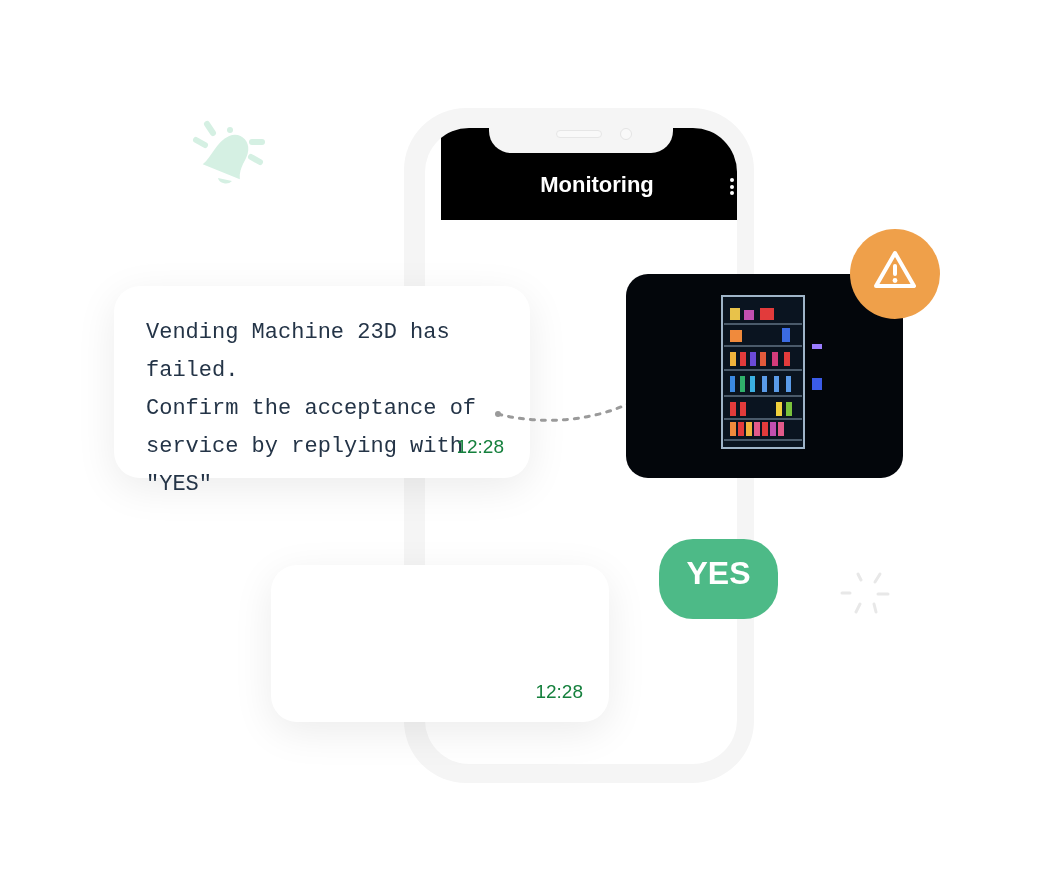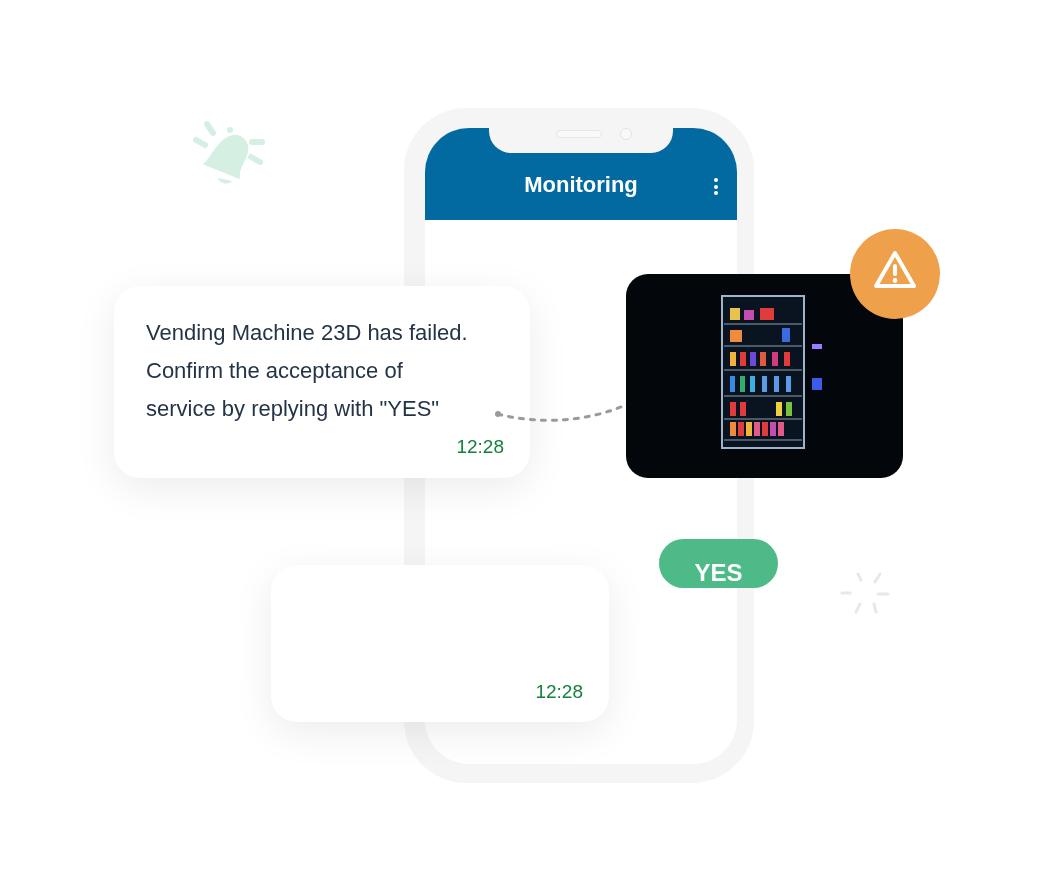--- a/index.html
+++ b/index.html
@@ -1,37 +1,37 @@
 <!DOCTYPE html>
 <html><head>
 <meta charset="utf-8">
 <style>
   html,body{margin:0;padding:0;background:#fff;}
   body{width:1060px;height:890px;position:relative;overflow:hidden;font-family:"Liberation Sans","DejaVu Sans",sans-serif;}
   .phone{position:absolute;left:404px;top:108px;width:350px;height:675px;background:#f5f5f5;border-radius:62px;}
   .screen{position:absolute;left:21px;top:20px;width:312px;height:636px;background:#fff;border-radius:44px;overflow:hidden;}
-  .header{position:absolute;left:0;top:0;width:312px;height:92px;background:#0369a1;}
+  .header{position:absolute;left:16px;top:0;width:312px;height:92px;background:#000000;}
   .notch{position:absolute;left:64px;top:-2px;width:184px;height:27px;background:#f5f5f5;border-radius:0 0 22px 22px;}
   .speaker{position:absolute;left:133px;top:26px;width:44px;height:6px;border:1px solid #e6e6e6;border-radius:4px;background:#f9f9f9;}
   .camera{position:absolute;left:196px;top:21px;width:10px;height:10px;border:1px solid #e4e4e4;border-radius:50%;background:#f9f9f9;}
   .title{position:absolute;left:0;right:0;top:44px;text-align:center;color:#fff;font-weight:bold;font-size:22px;}
   .kebab{position:absolute;right:18px;top:50px;width:6px;}
   .kebab i{display:block;width:4px;height:4px;border-radius:50%;background:#fff;margin:0 auto 2.5px;}
   .bubble{position:absolute;background:#fff;border-radius:26px;box-shadow:0 10px 40px rgba(0,0,0,0.08);color:#243447;}
   .bubble .txt{font-size:22px;line-height:38px;}
   .bubble .time{position:absolute;right:26px;color:#15803d;font-size:19px;}
   .b1{left:114px;top:286px;width:416px;height:192px;}
-  .b1 .txt{position:absolute;left:32px;top:28px;}
+  .b1 .txt{position:absolute;left:32px;top:28px;font-family:Liberation Mono, monospace;}
   .b1 .time{top:150px;}
   .b2{left:271px;top:565px;width:338px;height:157px;}
   .b2 .txt{position:absolute;left:34px;top:28px;}
   .b2 .time{top:116px;}
   .photo{position:absolute;left:626px;top:274px;width:277px;height:204px;background:#03060b;border-radius:22px;overflow:hidden;}
   .warn{position:absolute;left:850px;top:229px;width:90px;height:90px;border-radius:50%;background:#efa04a;}
-  .yes{position:absolute;left:659px;top:539px;width:119px;height:49px;border-radius:34px;background:#4dba87;color:#fff;font-weight:bold;font-size:24px;text-align:center;line-height:68px;}
+  .yes{position:absolute;left:659px;top:539px;width:119px;height:80px;border-radius:34px;background:#4dba87;color:#fff;font-weight:bold;font-size:32px;text-align:center;line-height:68px;}
   .deco{position:absolute;}
 </style>
 </head>
 <body>
 
 <svg class="deco" style="left:188px;top:115px" width="84" height="76" viewBox="0 0 84 76">
   <g fill="#d5f0e3" stroke="#d5f0e3" stroke-linecap="round">
     <line x1="19" y1="9" x2="25" y2="18" stroke-width="6"></line>
     <line x1="8" y1="25" x2="17" y2="30" stroke-width="6"></line>
     <line x1="64" y1="27" x2="74" y2="27" stroke-width="6"></line>

